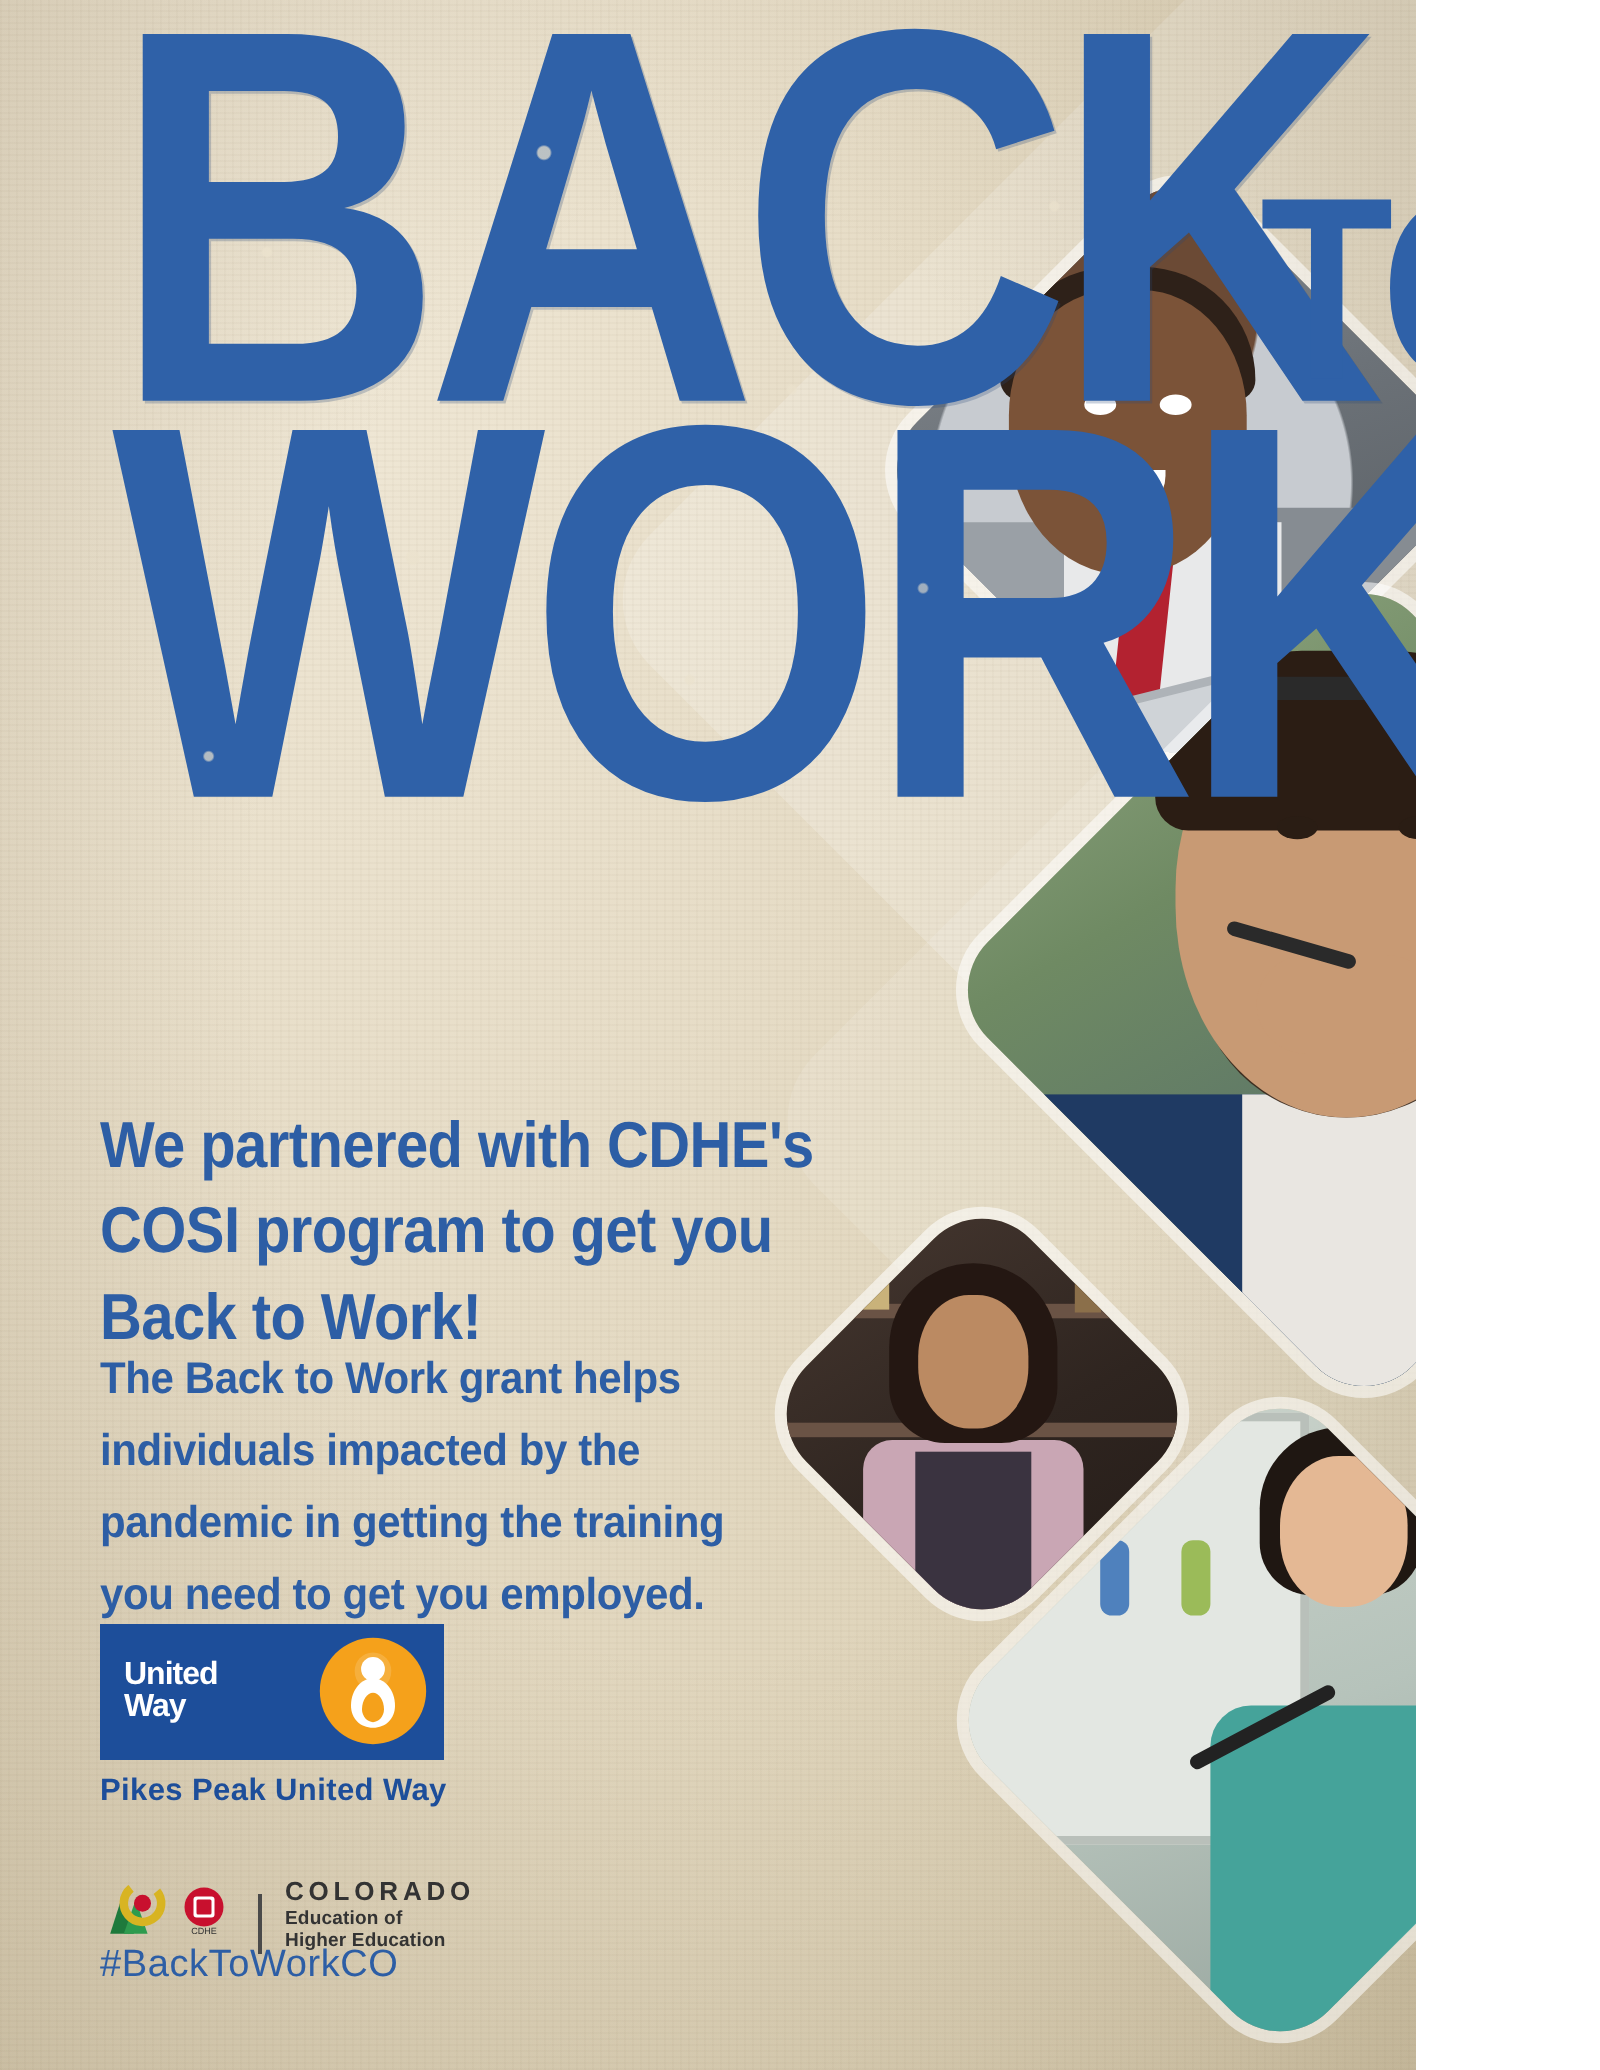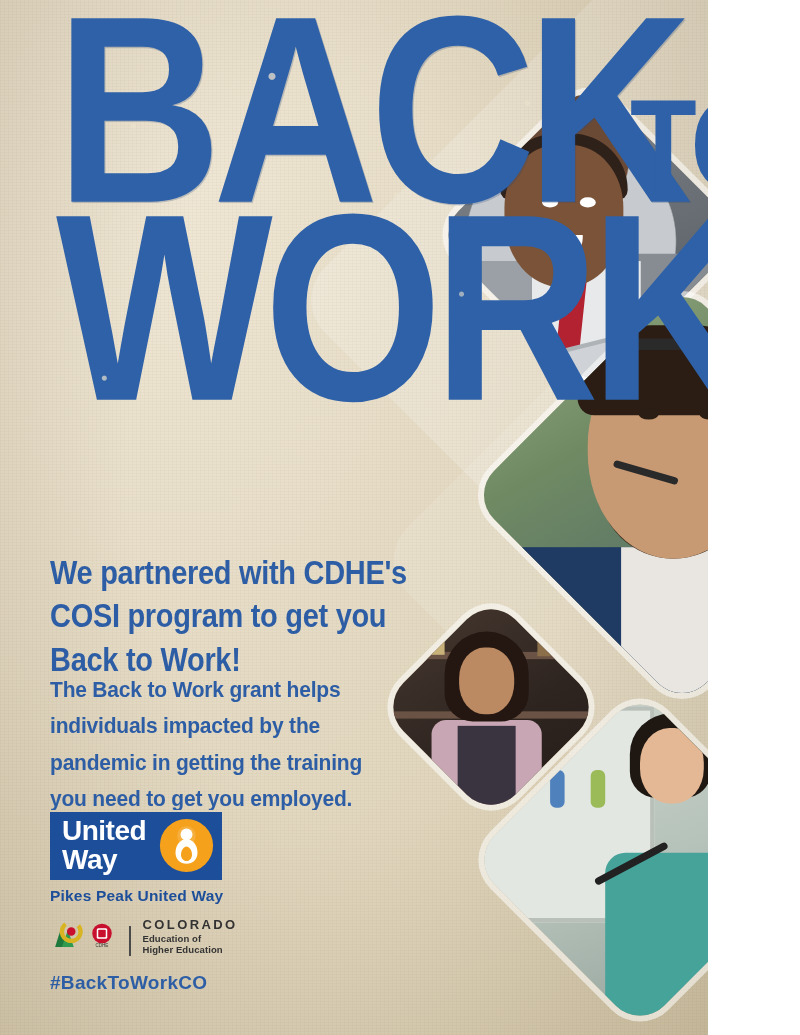--- a/index.html
+++ b/index.html
@@ -147,21 +147,21 @@
   .uw-box {
     width: 172px; height: 68px;
     background: #1d4e9a;
     display: flex;
     align-items: center;
     padding-left: 12px;
     position: relative;
   }
   .uw-text {
     color: #ffffff;
-    font-size: 28px;
+    font-size: 16px;
     font-weight: bold;
     line-height: 1.02;
     letter-spacing: -0.5px;
   }
   .uw-mark {
     position: absolute;
     right: 8px; top: 6px;
     width: 55px; height: 55px;
   }
   .uw-caption {
@@ -169,21 +169,21 @@
     color: #1d4e9a;
     font-size: 15.5px;
     font-weight: bold;
     letter-spacing: 0.2px;
   }
 
   
   .cdhe {
     position: absolute;
     left: 50px;
-    top: 918px;
+    top: 938px;
     display: flex;
     align-items: flex-end;
     gap: 9px;
     z-index: 7;
   }
   .cdhe-marks { display: flex; align-items: center; gap: 3px; }
   .cdhe-divider {
     width: 1.5px; height: 30px;
     background: #4a4a4a;
     margin: 0 3px;
@@ -202,21 +202,21 @@
     line-height: 1.22;
     letter-spacing: 0.1px;
   }
 
   .hashtag {
     position: absolute;
     left: 50px;
     top: 972px;
     color: #2d5ea5;
     font-size: 19px;
-    font-weight: bold;
+    font-weight: normal;
     letter-spacing: 0.3px;
     z-index: 7;
   }
 
   
   .photo {
     position: absolute;
     transform: rotate(45deg);
     border-radius: 34px;
     overflow: hidden;

